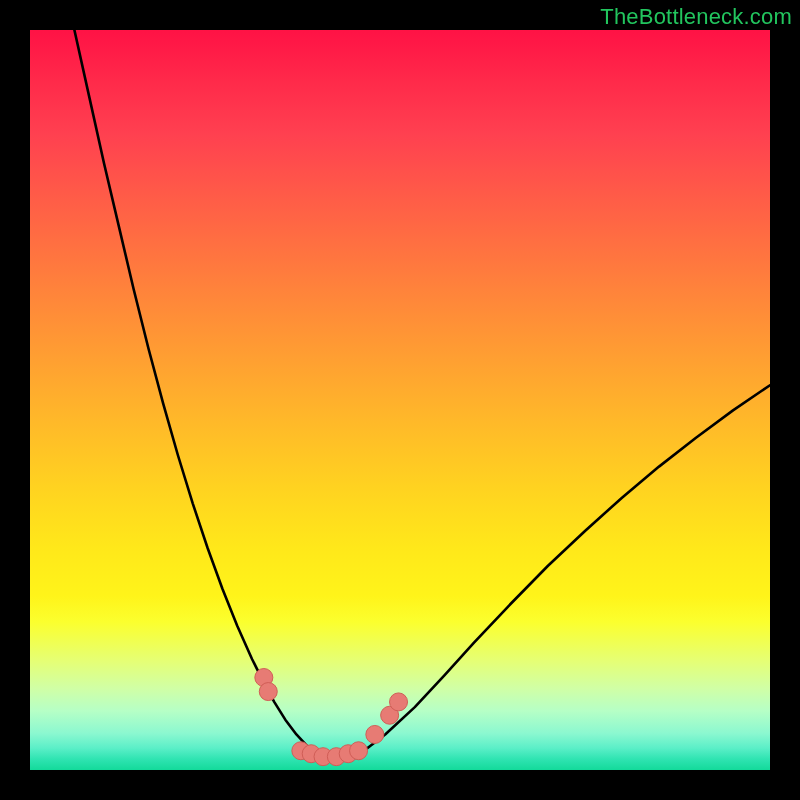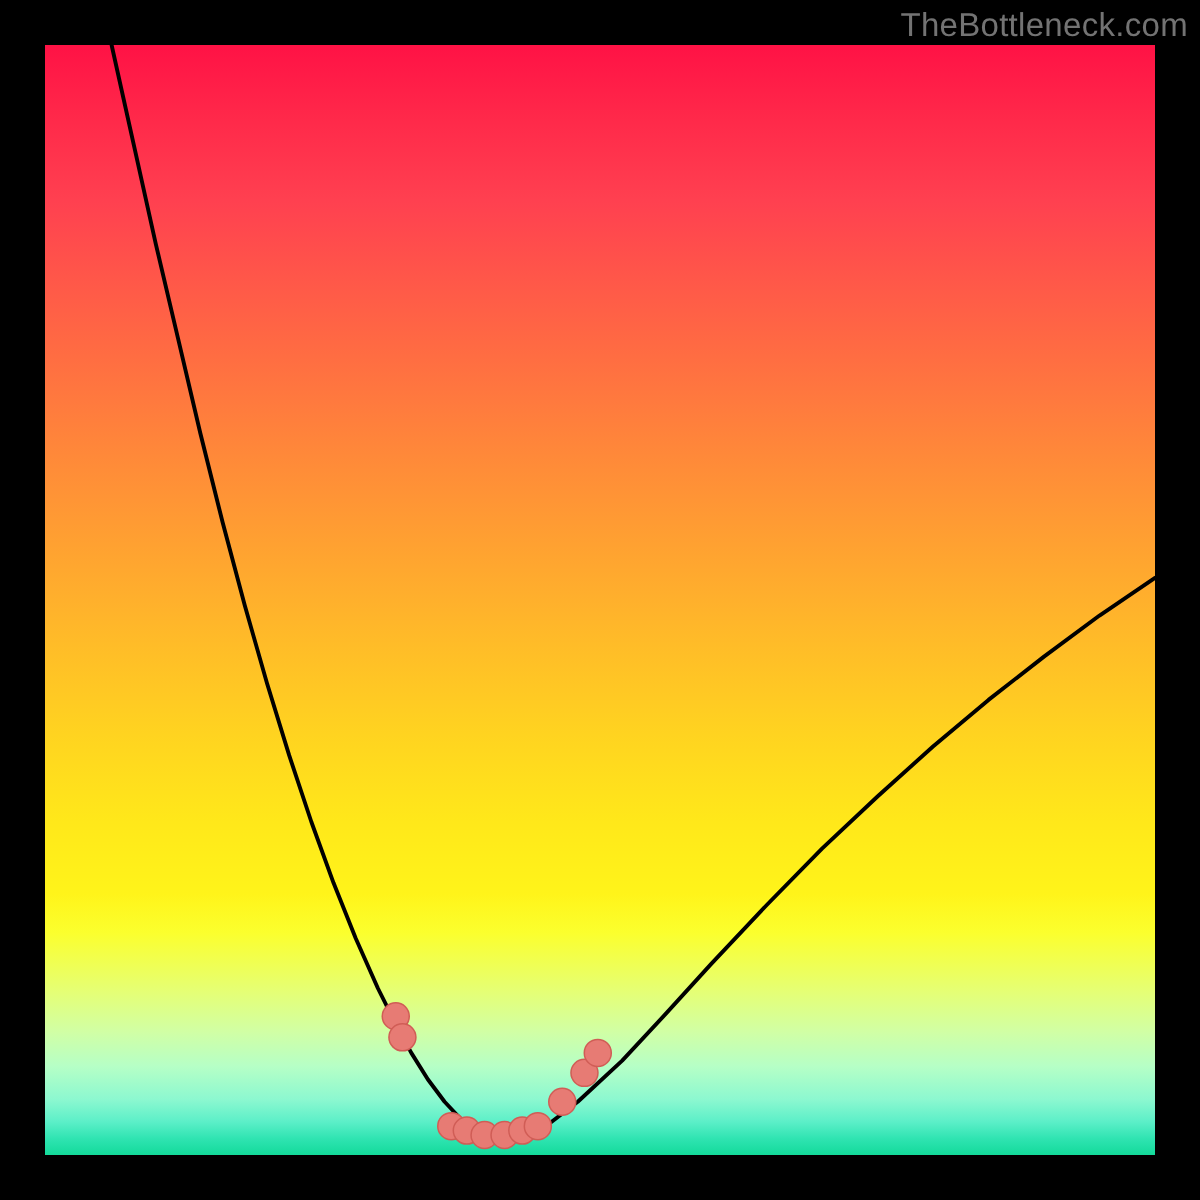--- a/index.html
+++ b/index.html
@@ -42,21 +42,21 @@
       #8cf8d0 95%,
       #5cefc8 97%,
       #30e4b2 98.5%,
       #13da9a 100%
     );
   }
   .watermark {
     position: absolute;
     top: 4px;
     right: 8px;
-    color: #737373;
+    color: #22c55e;
     font-size: 22px;
     letter-spacing: 0.2px;
     user-select: none;
   }
   svg.overlay {
     position: absolute;
     left: 0;
     top: 0;
     width: 740px;
     height: 740px;

